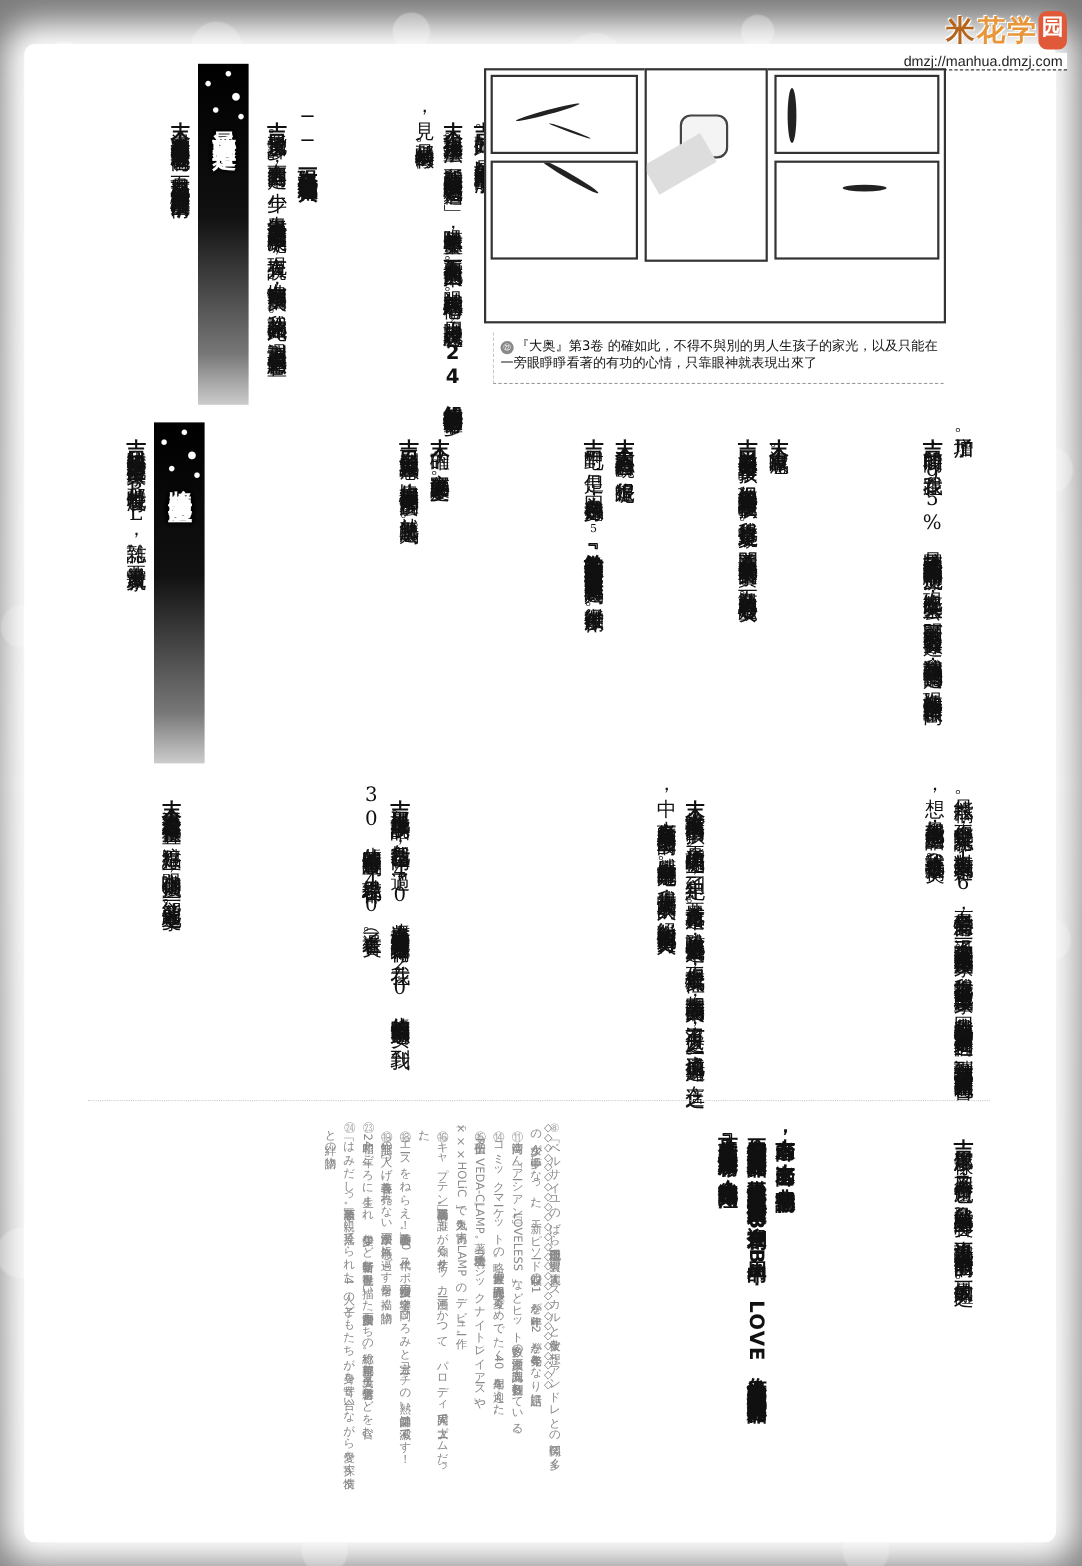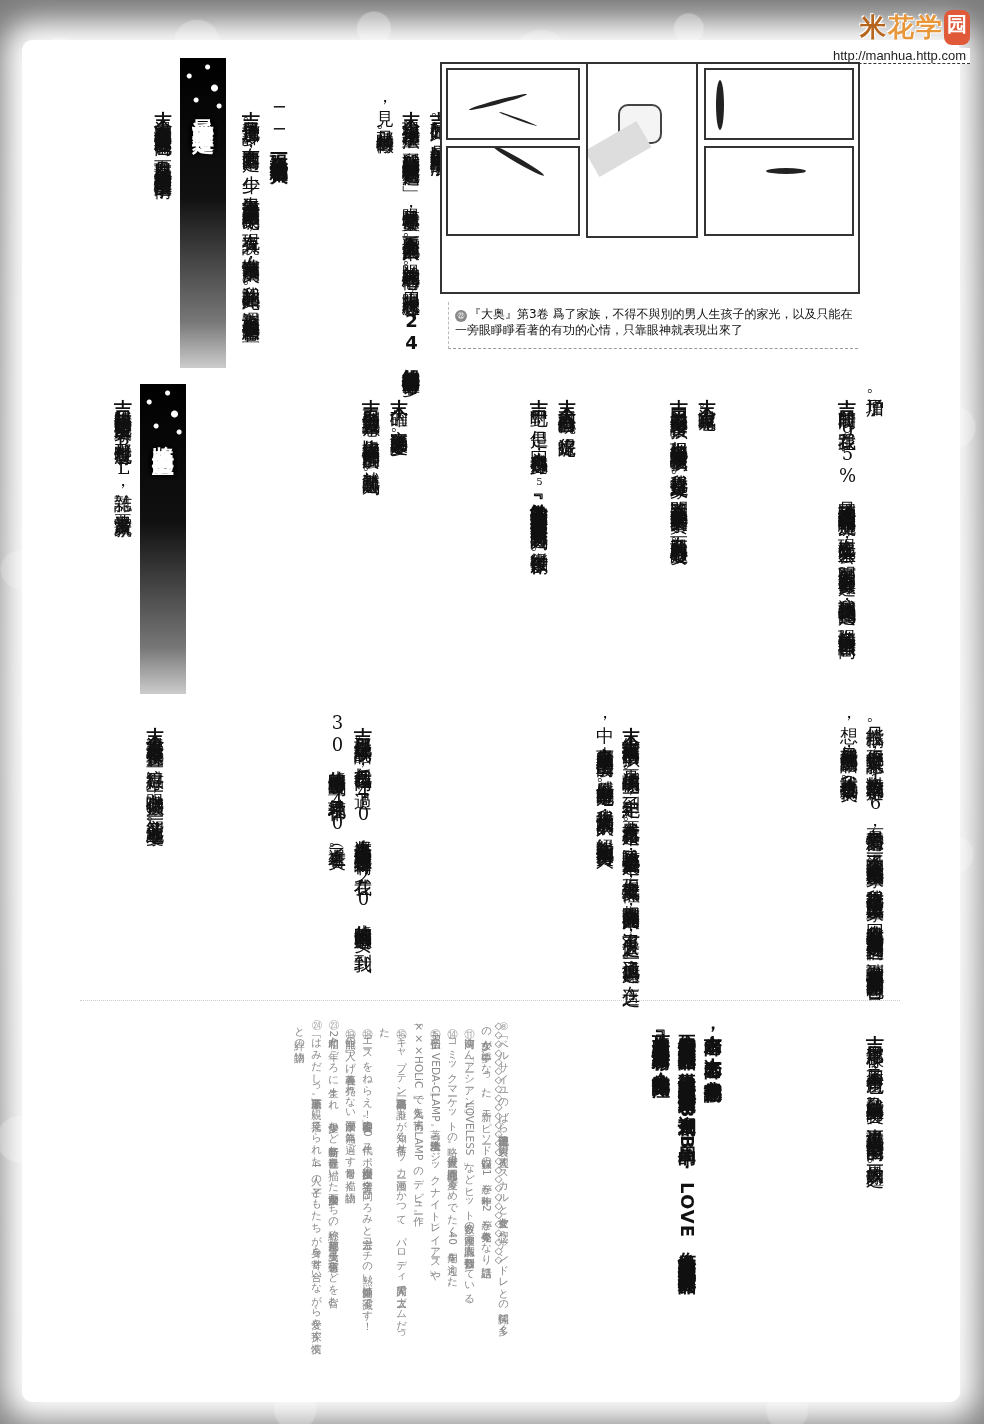--- a/index.html
+++ b/index.html
@@ -130,21 +130,21 @@
 <div class="bg"></div>
 <div class="page"></div>
 
 <div class="logo">
   <div class="logo-chars">
     <span>米</span>
     <span class="accent">花</span>
     <span class="accent">学</span>
     <span class="badge">园</span>
   </div>
-  <div class="logo-url">http://manhua.http.com</div>
+  <div class="logo-url">dmzj://manhua.dmzj.com</div>
 </div>
 
 <div class="vcol" style="right:532px; top:96px; height:270px;">
   <p><span class="sp">吉</span><span>的確如此。這是以前的漫畫中經常出現的手法。</span></p>
 </div>
 <div class="vcol" style="right:560px; top:96px; height:270px; width:130px;">
   <p><span class="sp">末</span><span>現在很少人使用那種畫法了。所以我看到的時候就想「啊啊就是這個！」。眼睛果然非常重要，反而不需要其他的東西。眼神就能夠表達心情。用眼神表現思慮在</span><span class="sup">24</span><b>24年組的老師們</b><span>全盛時非常多見，是那時候的特徵。</span></p>
 </div>
 <div class="vcol" style="right:692px; top:96px; height:270px;">
   <p><b>──現在每一格的信息量都很大。</b></p>
@@ -173,21 +173,21 @@
   </div>
   <div class="panel" style="left:262px; top:4px; width:150px; height:72px;">
     <div class="stroke" style="left:10px; top:10px; width:8px; height:50px;"></div>
   </div>
   <div class="panel" style="left:262px; top:82px; width:150px; height:90px;">
     <div class="stroke" style="left:60px; top:20px; width:40px; height:6px;"></div>
   </div>
   <div class="panel" style="left:4px; top:178px; width:408px; height:46px; border:none;"></div>
 </div>
 <div class="caption">
-  <span class="num">㉒</span><span>『大奥』第3卷 爲了家族，不得不與別的男人生孩子的家光，以及只能在一旁眼睜睜看著的有功的心情，只靠眼神就表現出來了</span>
+  <span class="num">㉒</span><span>『大奥』第3卷 的確如此，不得不與別的男人生孩子的家光，以及只能在一旁眼睜睜看著的有功的心情，只靠眼神就表現出來了</span>
 </div>
 
 <div class="vcol" style="right:96px; top:384px; height:300px;">
   <p>增加了。</p>
 </div>
 <div class="vcol" style="right:124px; top:384px; height:300px; width:140px;">
   <p><span class="sp">吉</span><span>前段時間，我跟在95%是校園讀物的少女雜誌工作的編輯交流過，現在比起醜女主人公，明顯可愛的主人公會更受歡迎。讓我感覺到時代變化的是，「現在的孩子對自己評價很高」。</span></p>
 </div>
 <div class="vcol" style="right:264px; top:384px; height:300px;">
   <p><span class="sp">末</span><span>沒有自卑感呢。</span></p>

